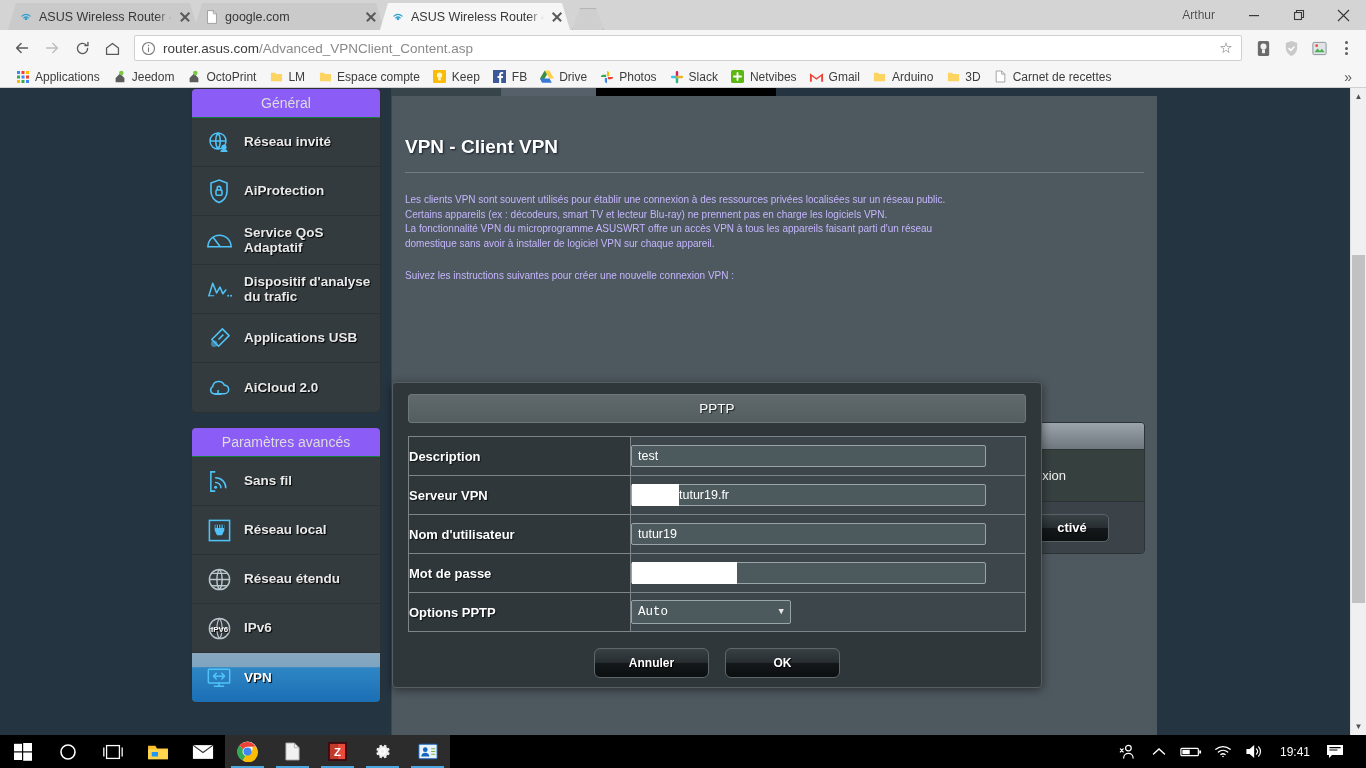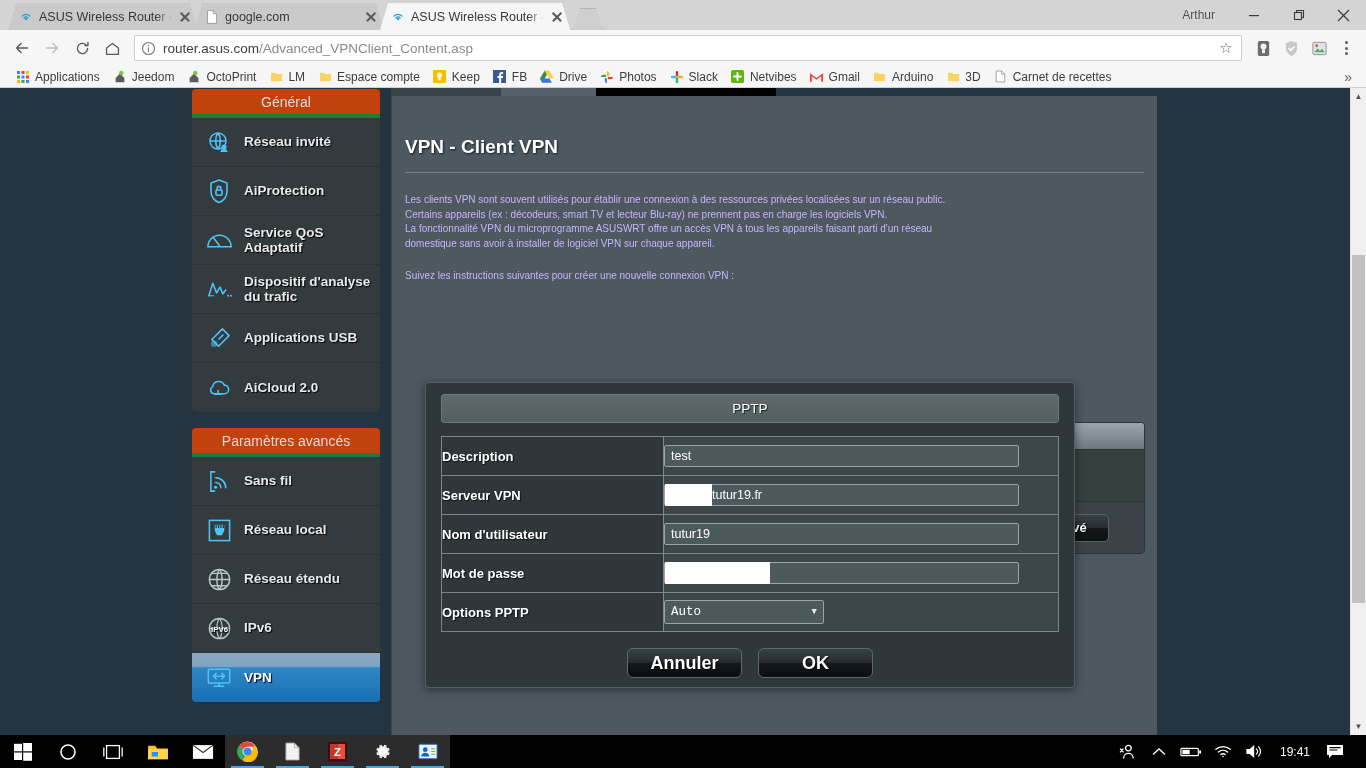--- a/index.html
+++ b/index.html
@@ -91,22 +91,22 @@
   .sb-arrow.bottom { position:absolute; bottom:0; left:0; right:0; }
   .sb-thumb { position:absolute; left:1px; right:1px; top:167px; height:348px; background:#c1c1c1; }
 
   .pagebody { position:absolute; left:0; top:0; width:1350px; height:647px; }
 
   
   .sidebar { position:absolute; left:191px; top:0; width:190px; }
   .menu-block { background:#333b3e; border:1px solid #2a3033; border-radius:5px; margin-bottom:14px; overflow:hidden; }
   .menu-head {
     height:29px; display:flex; align-items:center; justify-content:center;
-    font-size:14px; color:#dcdcdc; background:#c2410c;
-    border-bottom:4px solid #15803d;
+    font-size:14px; color:#dcdcdc; background:#8b5cf6;
+    border-bottom:1px solid #15803d;
   }
   .menu-item {
     min-height:49px; display:flex; align-items:center; gap:10px;
     padding:6px 8px 6px 12px; border-bottom:1px solid #2b3134;
     color:#e9e9e9; font-size:13.5px; font-weight:bold; cursor:pointer;
     text-shadow: 1px 1px 1px #000;
   }
   .menu-item:last-child { border-bottom:none; }
   .menu-item.active {
     background: linear-gradient(to bottom, #8aa9c1 0%, #7ea4c0 28%, #2f86c4 30%, #1a6fb5 100%);
@@ -148,21 +148,21 @@
   .bp-row2 { height:52px; background:#3b4348; display:flex; align-items:center; padding-left:4px; border-top:1px solid #2c3337;}
   .bp-btn {
     height:28px; min-width:74px; padding:0 12px; display:flex; align-items:center; justify-content:center;
     border-radius:5px; border:1px solid #596367;
     background: linear-gradient(to bottom,#3a4246 0%, #262c2f 50%, #14181a 51%, #0d1011 100%);
     color:#fff; font-size:13px; font-weight:bold; text-shadow:1px 1px 1px #000;
   }
 
   
   .modal {
-    position:absolute; left:425px; top:294px; width:650px; height:306px;
+    position:absolute; left:392px; top:294px; width:650px; height:306px;
     background:#2f373b; border:1px solid #555e62; border-radius:4px;
     box-shadow: 0 2px 10px rgba(0,0,0,.45);
   }
   .modal-head {
     margin:11px 15px 0 15px; height:29px;
     background: linear-gradient(to bottom, #606a6c 0%, #545e60 100%);
     border:1px solid #6e7779; border-radius:3px;
     display:flex; align-items:center; justify-content:center;
     font-size:13.5px; color:#fff; font-weight:normal;
     text-shadow: 1px 1px 1px #1b2124;
@@ -195,21 +195,21 @@
     padding:0 6px; display:flex; align-items:center; justify-content:space-between;
   }
   .caret { font-size:9px; color:#e8e8e8; }
 
   .modal-actions { display:flex; justify-content:center; gap:16px; margin-top:16px; }
   .mbtn {
     min-width:115px; height:30px; padding:0 14px;
     display:flex; align-items:center; justify-content:center;
     border-radius:6px; border:1px solid #5e686c;
     background: linear-gradient(to bottom,#394145 0%, #272d30 48%, #14181a 50%, #0c0f10 100%);
-    color:#ffffff; font-size:18px; font-weight:bold; text-shadow:1px 1px 1px #000;
+    color:#ffffff; font-size:12px; font-weight:bold; text-shadow:1px 1px 1px #000;
     cursor:pointer;
   }
 
   
   .taskbar {
     position:absolute; left:0; bottom:0; width:1366px; height:33px;
     background:#000; display:flex; align-items:center;
   }
   .tb-item { width:45px; height:33px; display:flex; align-items:center; justify-content:center; position:relative; }
   .tb-item.running { background:#2c2c2c; }

